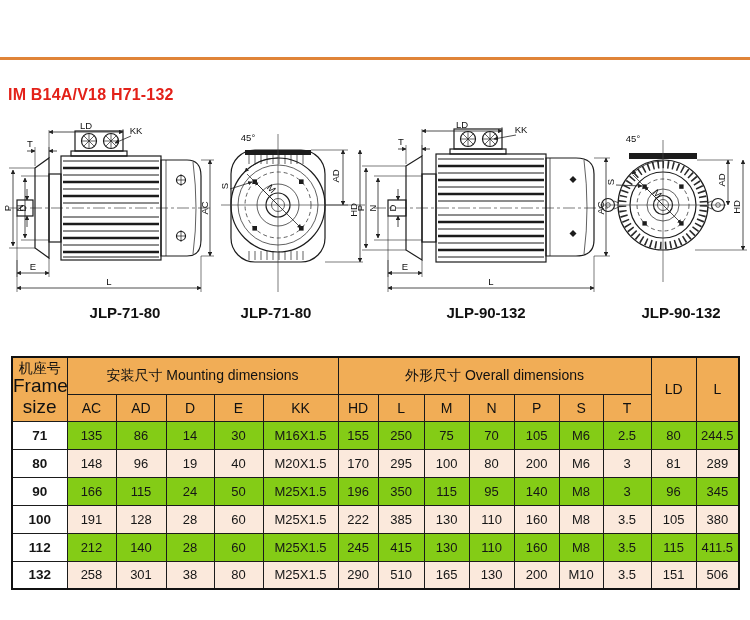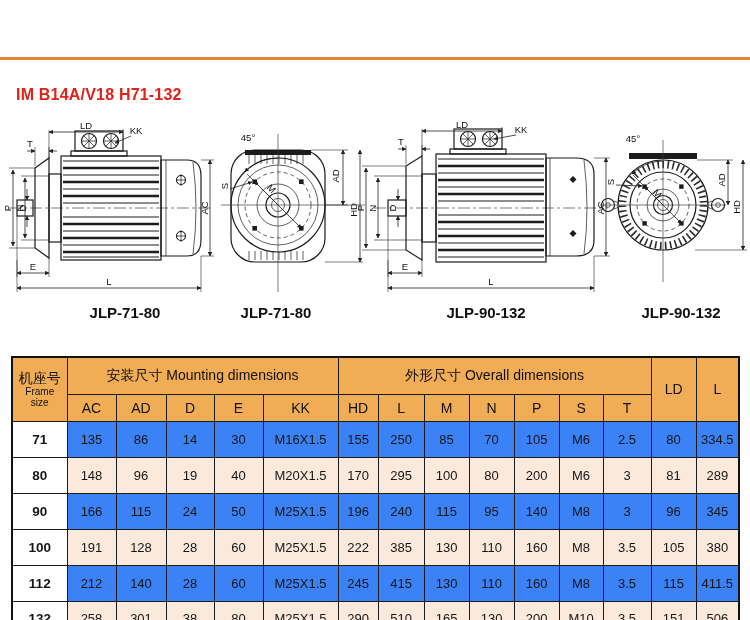--- a/index.html
+++ b/index.html
@@ -2,21 +2,21 @@
 <html><head>
 <meta charset="utf-8">
 <style>
   html,body{margin:0;padding:0;background:#fff;}
   .page{position:relative;width:750px;height:620px;background:#ffffff;overflow:hidden;
         font-family:"Liberation Sans",sans-serif;color:#161616;}
   .titles{position:absolute;left:6px;top:6px;}
   .title-cn{font-size:20px;font-weight:700;letter-spacing:2px;line-height:1.15;}
   .title-en{font-size:17.5px;font-weight:400;letter-spacing:-0.4px;line-height:1.1;}
   .divider{position:absolute;left:0;top:57px;width:750px;height:3px;background:#E08438;}
-  .model{position:absolute;left:16px;top:86px;font-size:16px;font-weight:700;color:#E32119;letter-spacing:0.2px;}
+  .model{position:absolute;left:8px;top:86px;font-size:16px;font-weight:700;color:#E32119;letter-spacing:0.2px;}
   .diagrams{position:absolute;left:0;top:118px;width:750px;height:214px;}
   .diagrams svg{position:absolute;top:2px;}
   .cap{position:absolute;top:186px;transform:translateX(-50%);font-size:15px;font-weight:700;color:#111;white-space:nowrap;}
   
   .out{stroke:#1c1c1c;stroke-width:1.2;fill:none;}
   .thin{stroke:#1c1c1c;stroke-width:0.7;fill:none;}
   .fin2{stroke:#1c1c1c;stroke-width:2.6;}
   .fin1{stroke:#1c1c1c;stroke-width:1;}
   .cl{stroke:#444;stroke-width:0.7;stroke-dasharray:12 3 3 3;}
   .cl2{stroke:#444;stroke-width:0.7;}
@@ -26,28 +26,28 @@
   .blk{fill:#1c1c1c;stroke:none;}
   .lbl{font-family:"Liberation Sans",sans-serif;font-size:9.5px;fill:#111;}
   
   table.dims{position:absolute;left:11px;top:356px;width:728px;border-collapse:collapse;
              table-layout:fixed;border:2px solid #111;}
   table.dims th,table.dims td{border:1px solid #1b1b1b;text-align:center;vertical-align:middle;
              padding:0;overflow:hidden;white-space:nowrap;}
   table.dims thead th{background:#F1AD56;font-weight:400;font-size:14px;color:#111;}
   table.dims thead tr.grp{height:37px;}
   table.dims thead tr.sub{height:27px;}
-  table.dims tbody tr{height:36px;background:#3b82f6;}
+  table.dims tbody tr{height:28px;background:#84cc16;}
   table.dims tbody td{font-size:13px;}
   table.dims td.frame-cell{font-weight:700;font-size:13.5px;background:#fff;}
   table.dims tr.shaded td{background:#FBE9DC;}
   table.dims tr.shaded td.frame-cell{background:#fff;}
   .frame-h div{line-height:1.1;text-align:center;}
   .frame-h .cn{font-size:14px;}
-  .frame-h .en{font-size:10px;}
+  .frame-h .en{font-size:19px;}
 </style>
 </head>
 <body>
 
 <div class="page">
 
   <div class="divider"></div>
   <div class="model">IM B14A/V18   H71-132</div>
 
   <div class="diagrams">
@@ -308,27 +308,27 @@
     <tbody id="table-body">
         <tr>
           <td class="frame-cell">71</td>
           <td>135</td>
           <td>86</td>
           <td>14</td>
           <td>30</td>
           <td>M16X1.5</td>
           <td>155</td>
           <td>250</td>
-          <td>85</td>
+          <td>75</td>
           <td>70</td>
           <td>105</td>
           <td>M6</td>
           <td>2.5</td>
           <td>80</td>
-          <td>334.5</td>
+          <td>244.5</td>
         </tr>
         <tr class="shaded">
           <td class="frame-cell">80</td>
           <td>148</td>
           <td>96</td>
           <td>19</td>
           <td>40</td>
           <td>M20X1.5</td>
           <td>170</td>
           <td>295</td>
@@ -341,21 +341,21 @@
           <td>289</td>
         </tr>
         <tr>
           <td class="frame-cell">90</td>
           <td>166</td>
           <td>115</td>
           <td>24</td>
           <td>50</td>
           <td>M25X1.5</td>
           <td>196</td>
-          <td>240</td>
+          <td>350</td>
           <td>115</td>
           <td>95</td>
           <td>140</td>
           <td>M8</td>
           <td>3</td>
           <td>96</td>
           <td>345</td>
         </tr>
         <tr class="shaded">
           <td class="frame-cell">100</td>

